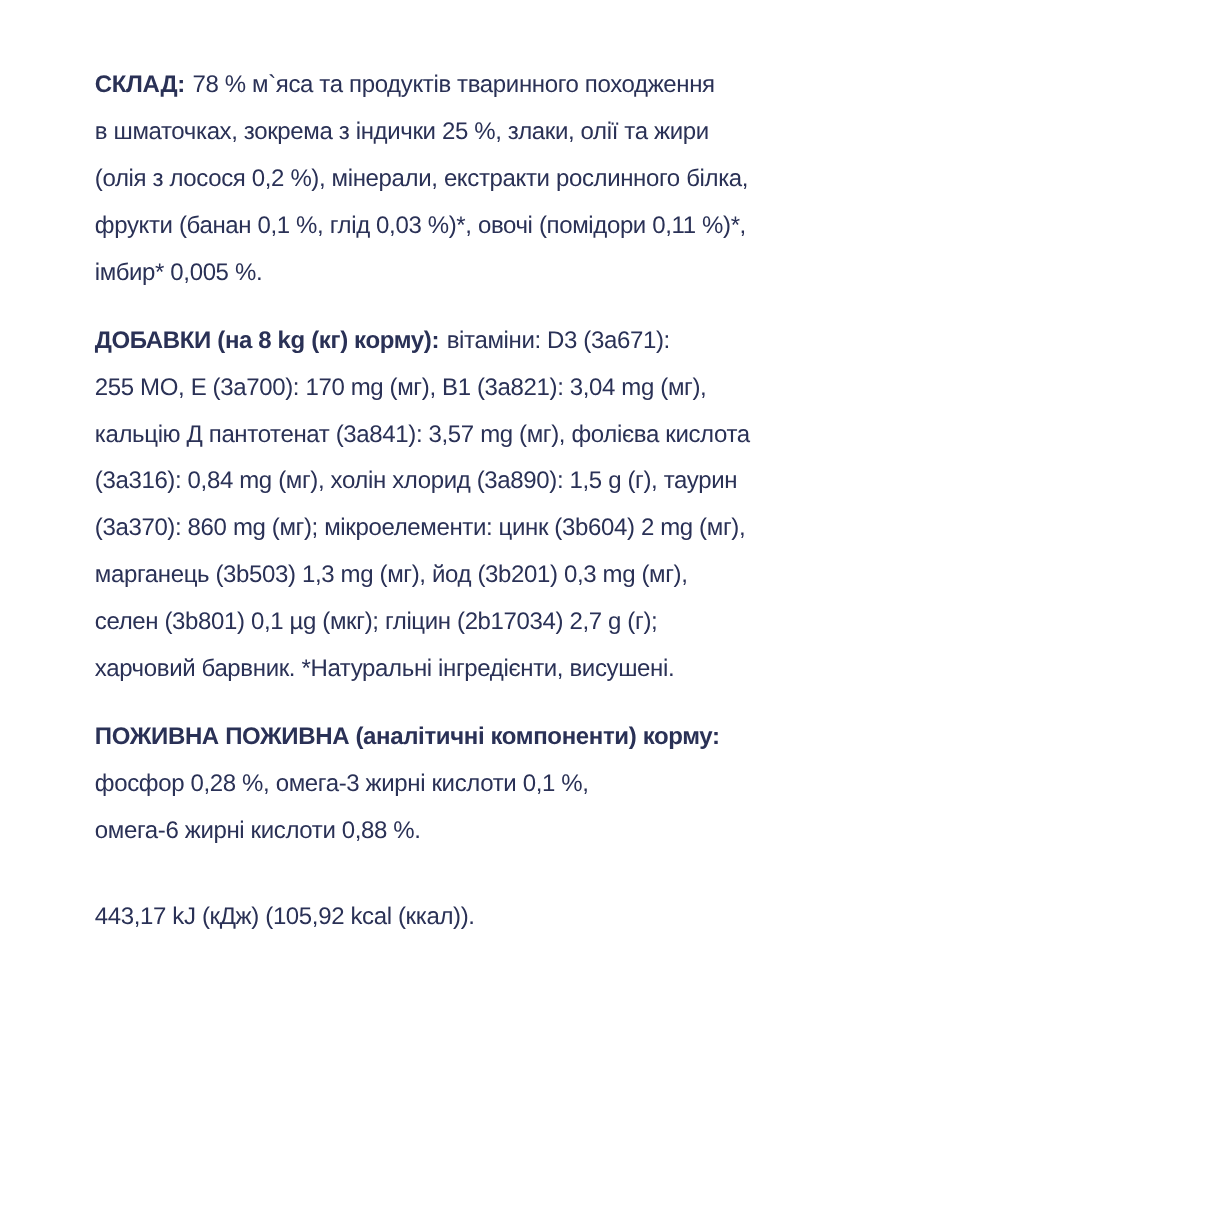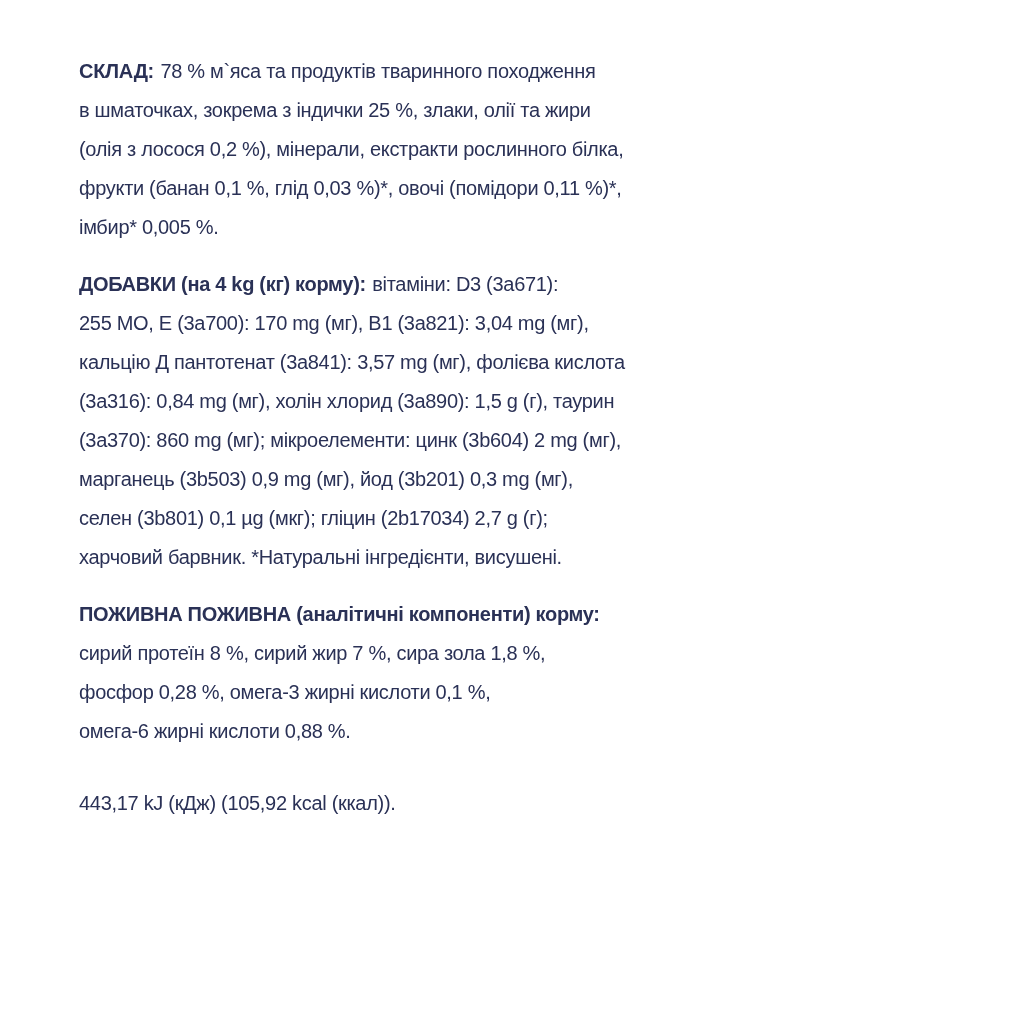--- a/index.html
+++ b/index.html
@@ -44,33 +44,32 @@
 
   <p class="section inline-heading">
     <span class="line"><span class="heading">СКЛАД:</span><span>78 % м`яса та продуктів тваринного походження</span></span>
     <span class="line">в шматочках, зокрема з індички 25 %, злаки, олії та жири</span>
     <span class="line">(олія з лосося 0,2 %), мінерали, екстракти рослинного білка,</span>
     <span class="line">фрукти (банан 0,1 %, глід 0,03 %)*, овочі (помідори 0,11 %)*,</span>
     <span class="line">імбир* 0,005 %.</span>
   </p>
 
   <p class="section inline-heading">
-    <span class="line"><span class="heading">ДОБАВКИ (на 4 kg (кг) корму):</span><span>вітаміни: D3 (3а671):</span></span>
+    <span class="line"><span class="heading">ДОБАВКИ (на 8 kg (кг) корму):</span><span>вітаміни: D3 (3а671):</span></span>
     <span class="line">255 МО, Е (3а700): 170 mg (мг), В1 (3а821): 3,04 mg (мг),</span>
     <span class="line">кальцію Д пантотенат (3а841): 3,57 mg (мг), фолієва кислота</span>
     <span class="line">(3а316): 0,84 mg (мг), холін хлорид (3а890): 1,5 g (г), таурин</span>
     <span class="line">(3а370): 860 mg (мг); мікроелементи: цинк (3b604) 2 mg (мг),</span>
-    <span class="line">марганець (3b503) 0,9 mg (мг), йод (3b201) 0,3 mg (мг),</span>
+    <span class="line">марганець (3b503) 1,3 mg (мг), йод (3b201) 0,3 mg (мг),</span>
     <span class="line">селен (3b801) 0,1 µg (мкг); гліцин (2b17034) 2,7 g (г);</span>
     <span class="line">харчовий барвник. *Натуральні інгредієнти, висушені.</span>
   </p>
 
   <p class="section">
     <span class="line heading">ПОЖИВНА ПОЖИВНА (аналітичні компоненти) корму:</span>
-    <span class="line">сирий протеїн 8 %, сирий жир 7 %, сира зола 1,8 %,</span>
     <span class="line">фосфор 0,28 %, омега-3 жирні кислоти 0,1 %,</span>
     <span class="line">омега-6 жирні кислоти 0,88 %.</span>
   </p>
 
   <p class="section">
     <span class="line">443,17 kJ (кДж) (105,92 kcal (ккал)).</span>
   </p>
 
 </div>
 

